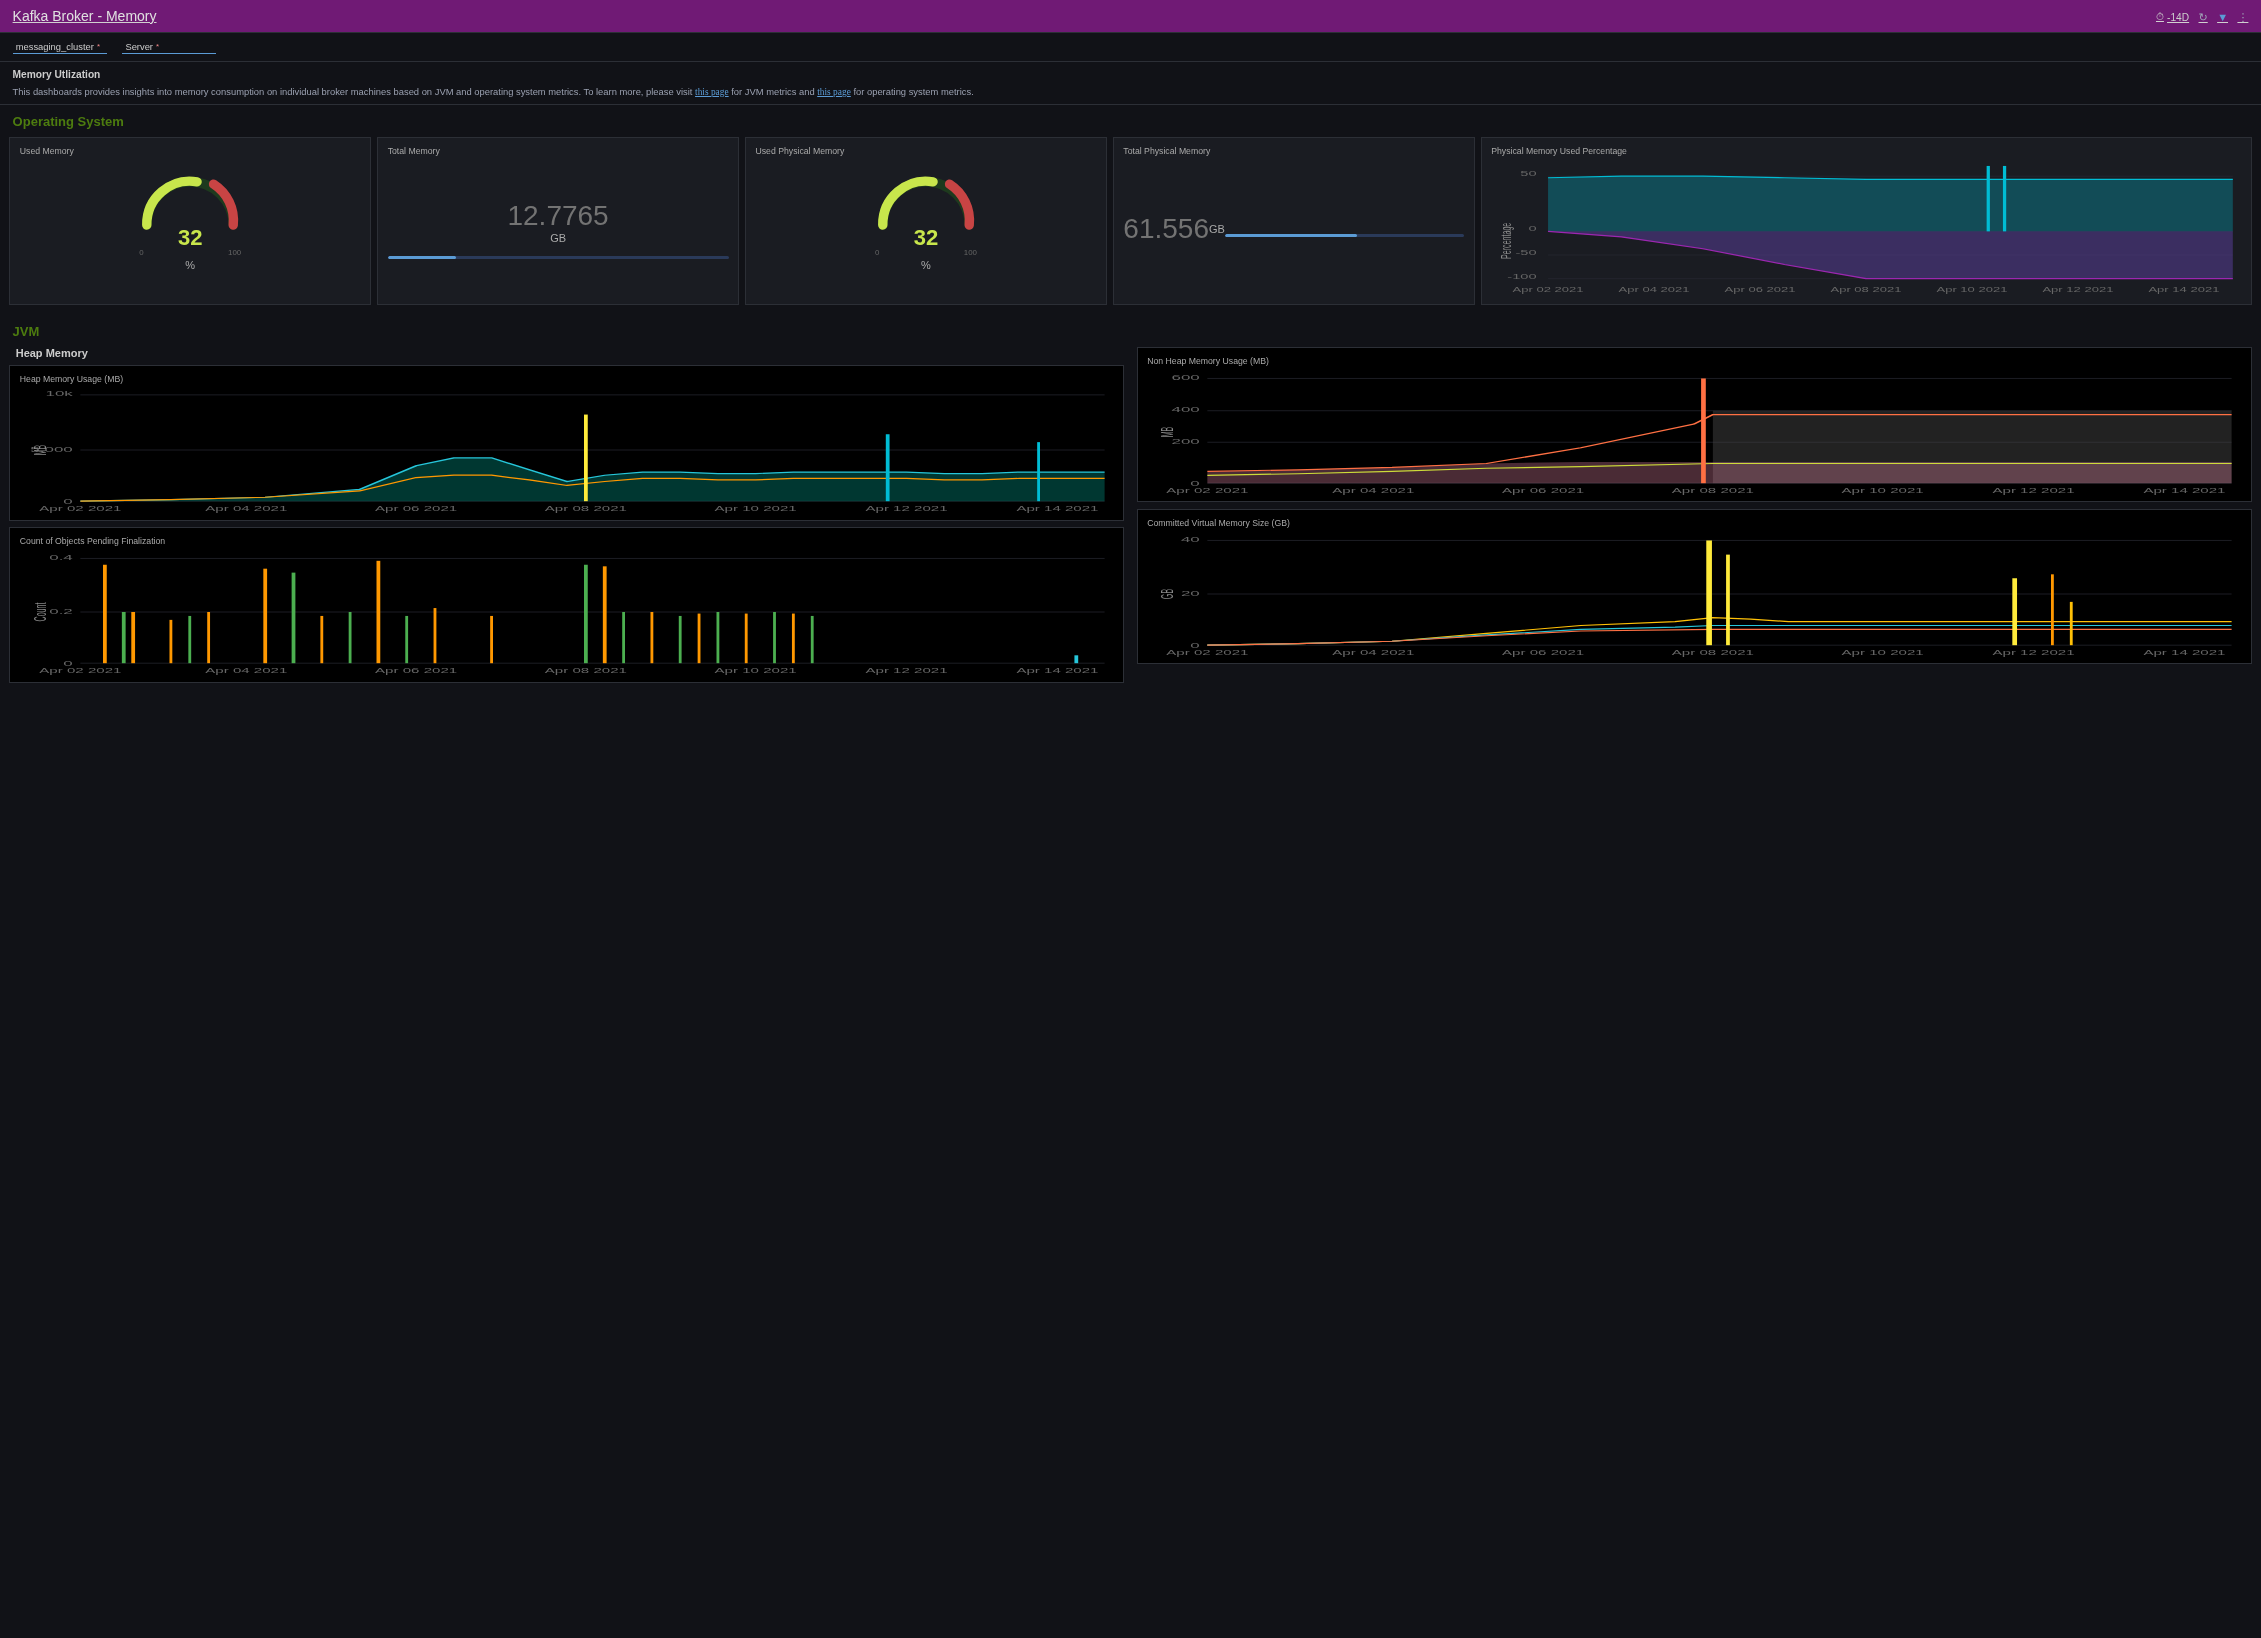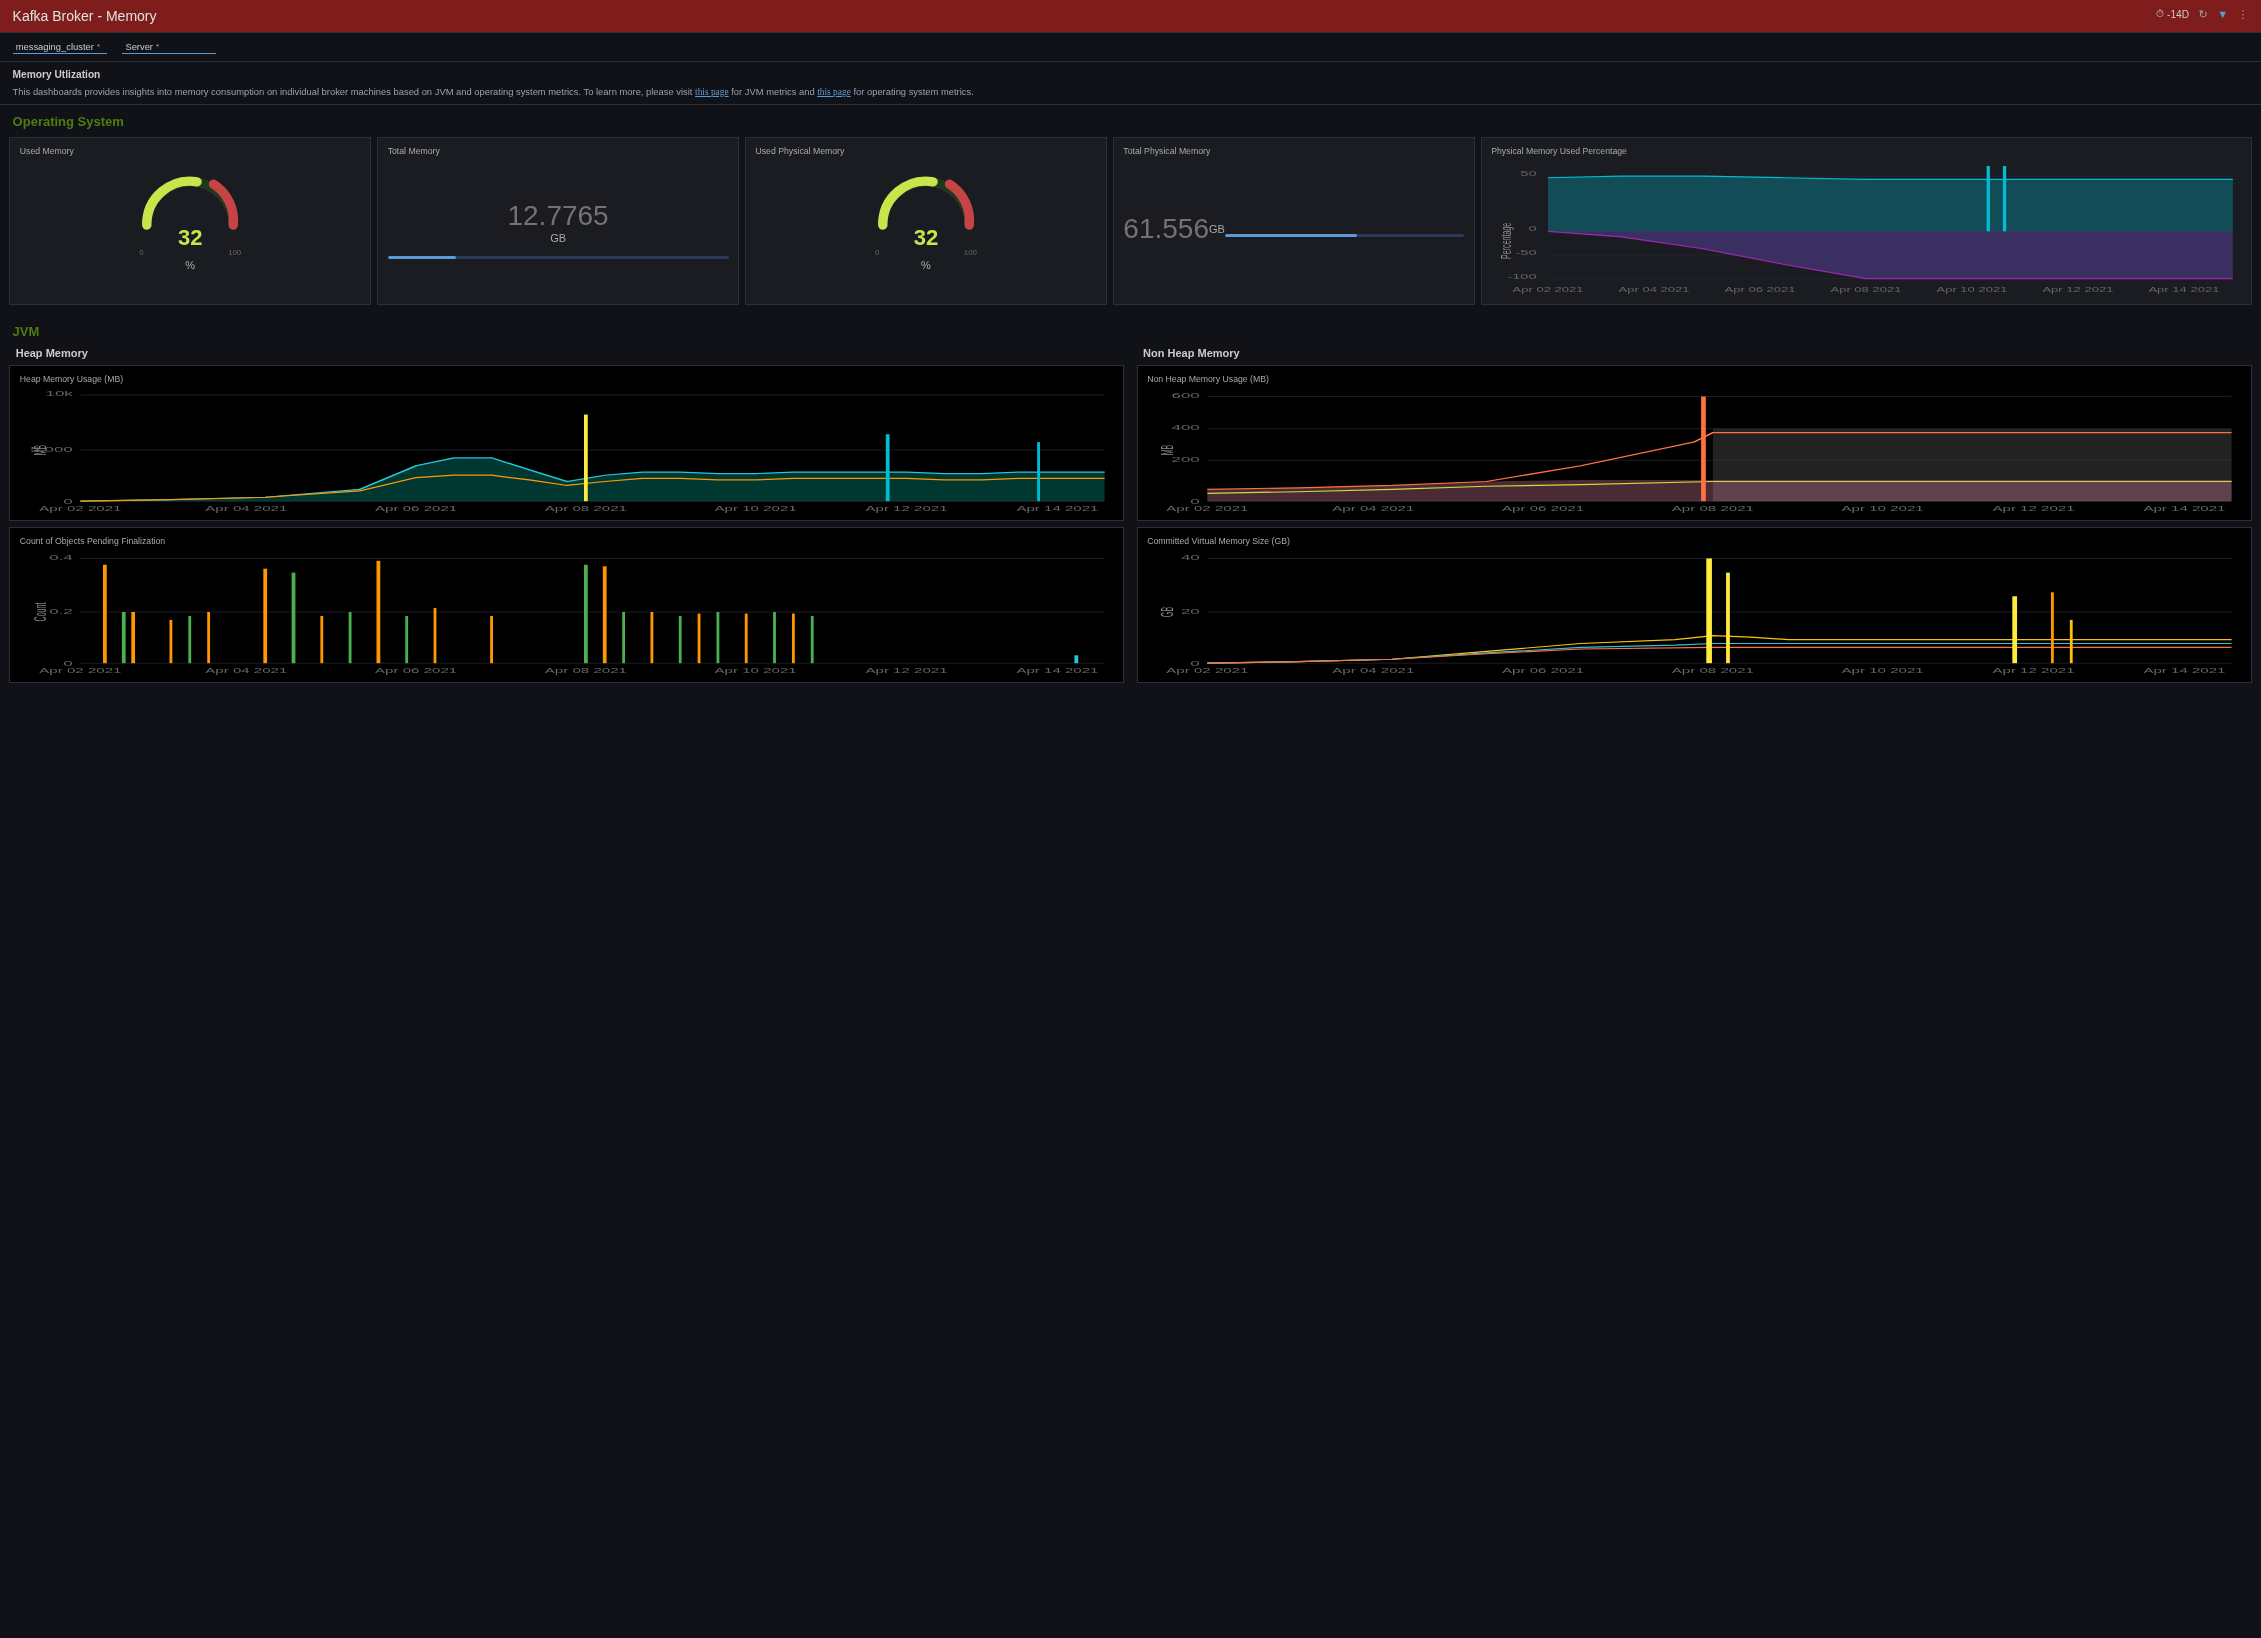--- a/index.html
+++ b/index.html
@@ -6,25 +6,26 @@
     body {
       background: #111217;
       color: #d0d0d0;
       font-family: 'Lucida Grande', Arial, sans-serif;
       font-size: 9.4px;
       min-height: 100vh;
       overflow-x: hidden;
     }
     .header {
       display: flex;
-      align-items: flex-start;
+      align-items: flex-end;
       justify-content: space-between;
       padding: 7.9px 12.6px;
       border-bottom: 0.8px solid #2c2f36;
-      background: #7f1d1d;
+      background: #701a75;
+      text-decoration: underline;
     }
     .header-title {
       font-size: 14px;
       font-weight: 400;
       color: #e0e0e0;
     }
     .header-controls {
       display: flex;
       align-items: center;
       gap: 9.4px;
@@ -433,21 +434,20 @@
         <text x="210" y="158" font-size="8" fill="#666" text-anchor="middle">Apr 06 2021</text>
         <text x="300" y="158" font-size="8" fill="#666" text-anchor="middle">Apr 08 2021</text>
         <text x="390" y="158" font-size="8" fill="#666" text-anchor="middle">Apr 10 2021</text>
         <text x="470" y="158" font-size="8" fill="#666" text-anchor="middle">Apr 12 2021</text>
         <text x="550" y="158" font-size="8" fill="#666" text-anchor="middle">Apr 14 2021</text>
       </svg>
     </div>
   </div>
 
   <div class="col">
-    <div class="jvm-section-label">Non Heap Memory</div>
 
     <div class="chart-panel">
       <div class="chart-panel-title">Non Heap Memory Usage (MB)</div>
       <svg width="100%" height="126" viewBox="0 0 580 160" preserveAspectRatio="none" style="font-size:12px">
 
         <text x="28" y="14" font-size="9" fill="#666" text-anchor="end">600</text>
         <text x="28" y="55" font-size="9" fill="#666" text-anchor="end">400</text>
         <text x="28" y="95" font-size="9" fill="#666" text-anchor="end">200</text>
         <text x="28" y="148" font-size="9" fill="#666" text-anchor="end">0</text>
         <text x="14" y="80" font-size="9" fill="#888" transform="rotate(-90,14,80)" text-anchor="middle">MB</text>

